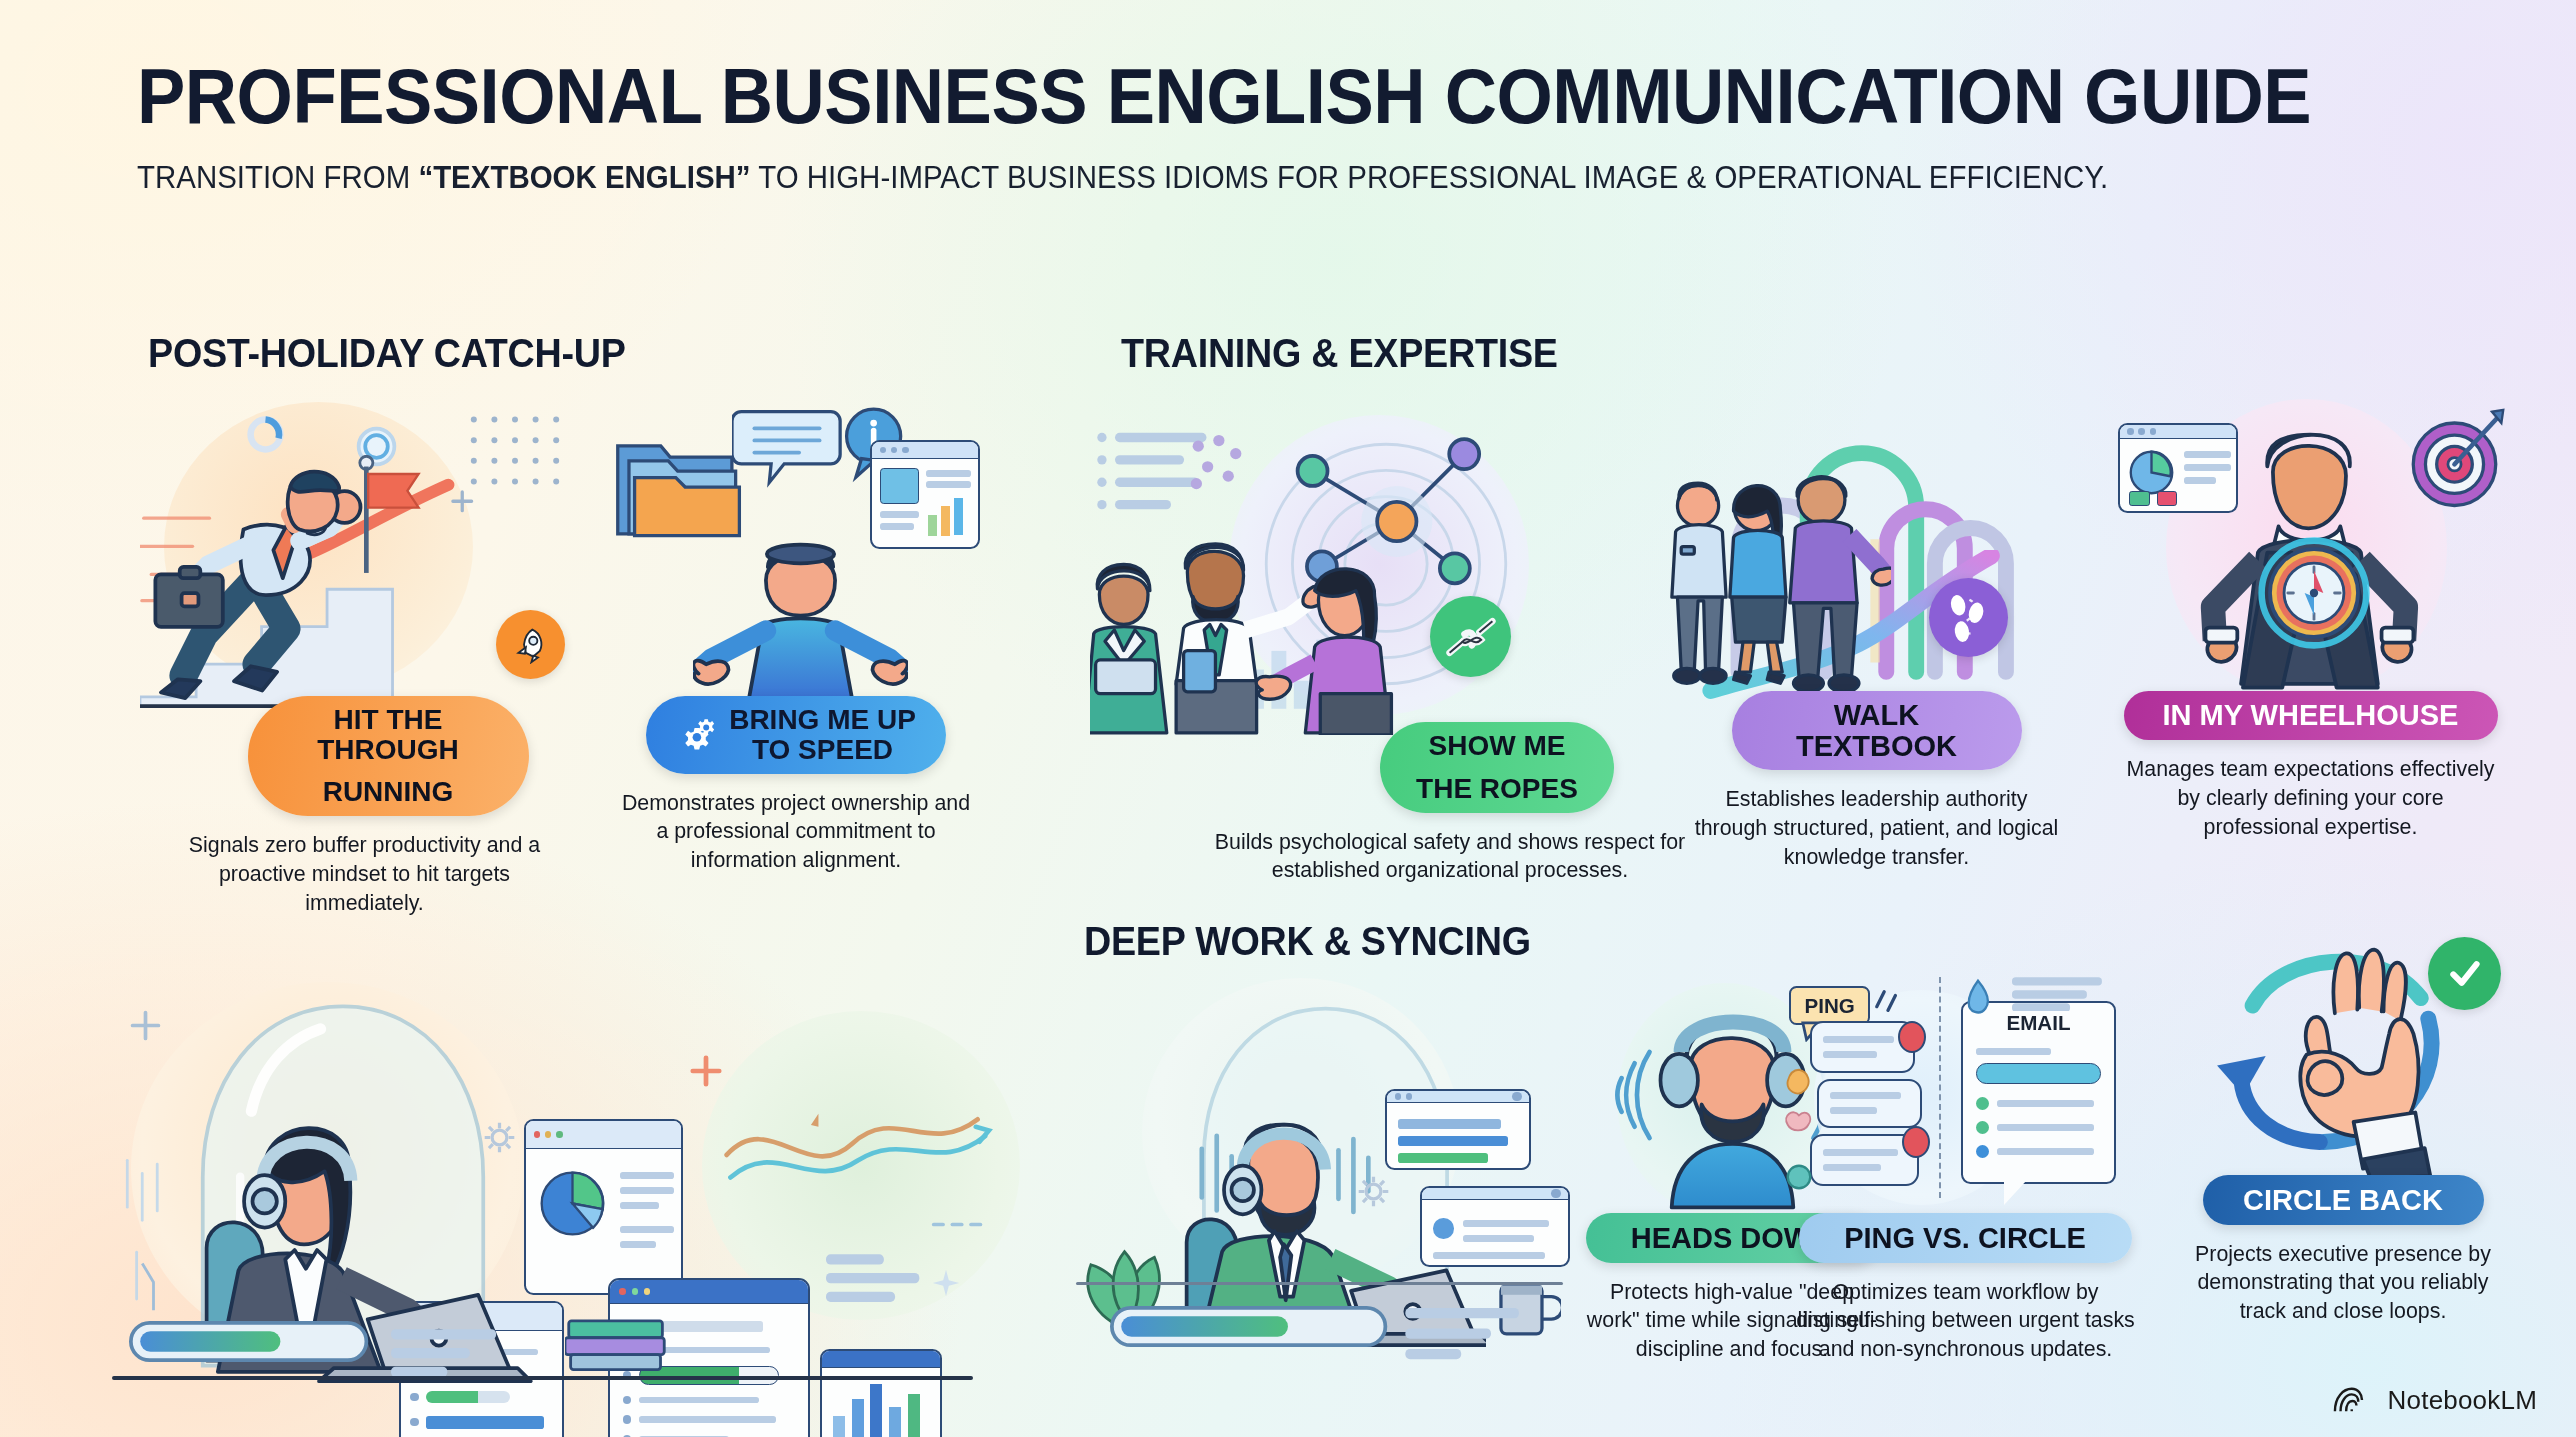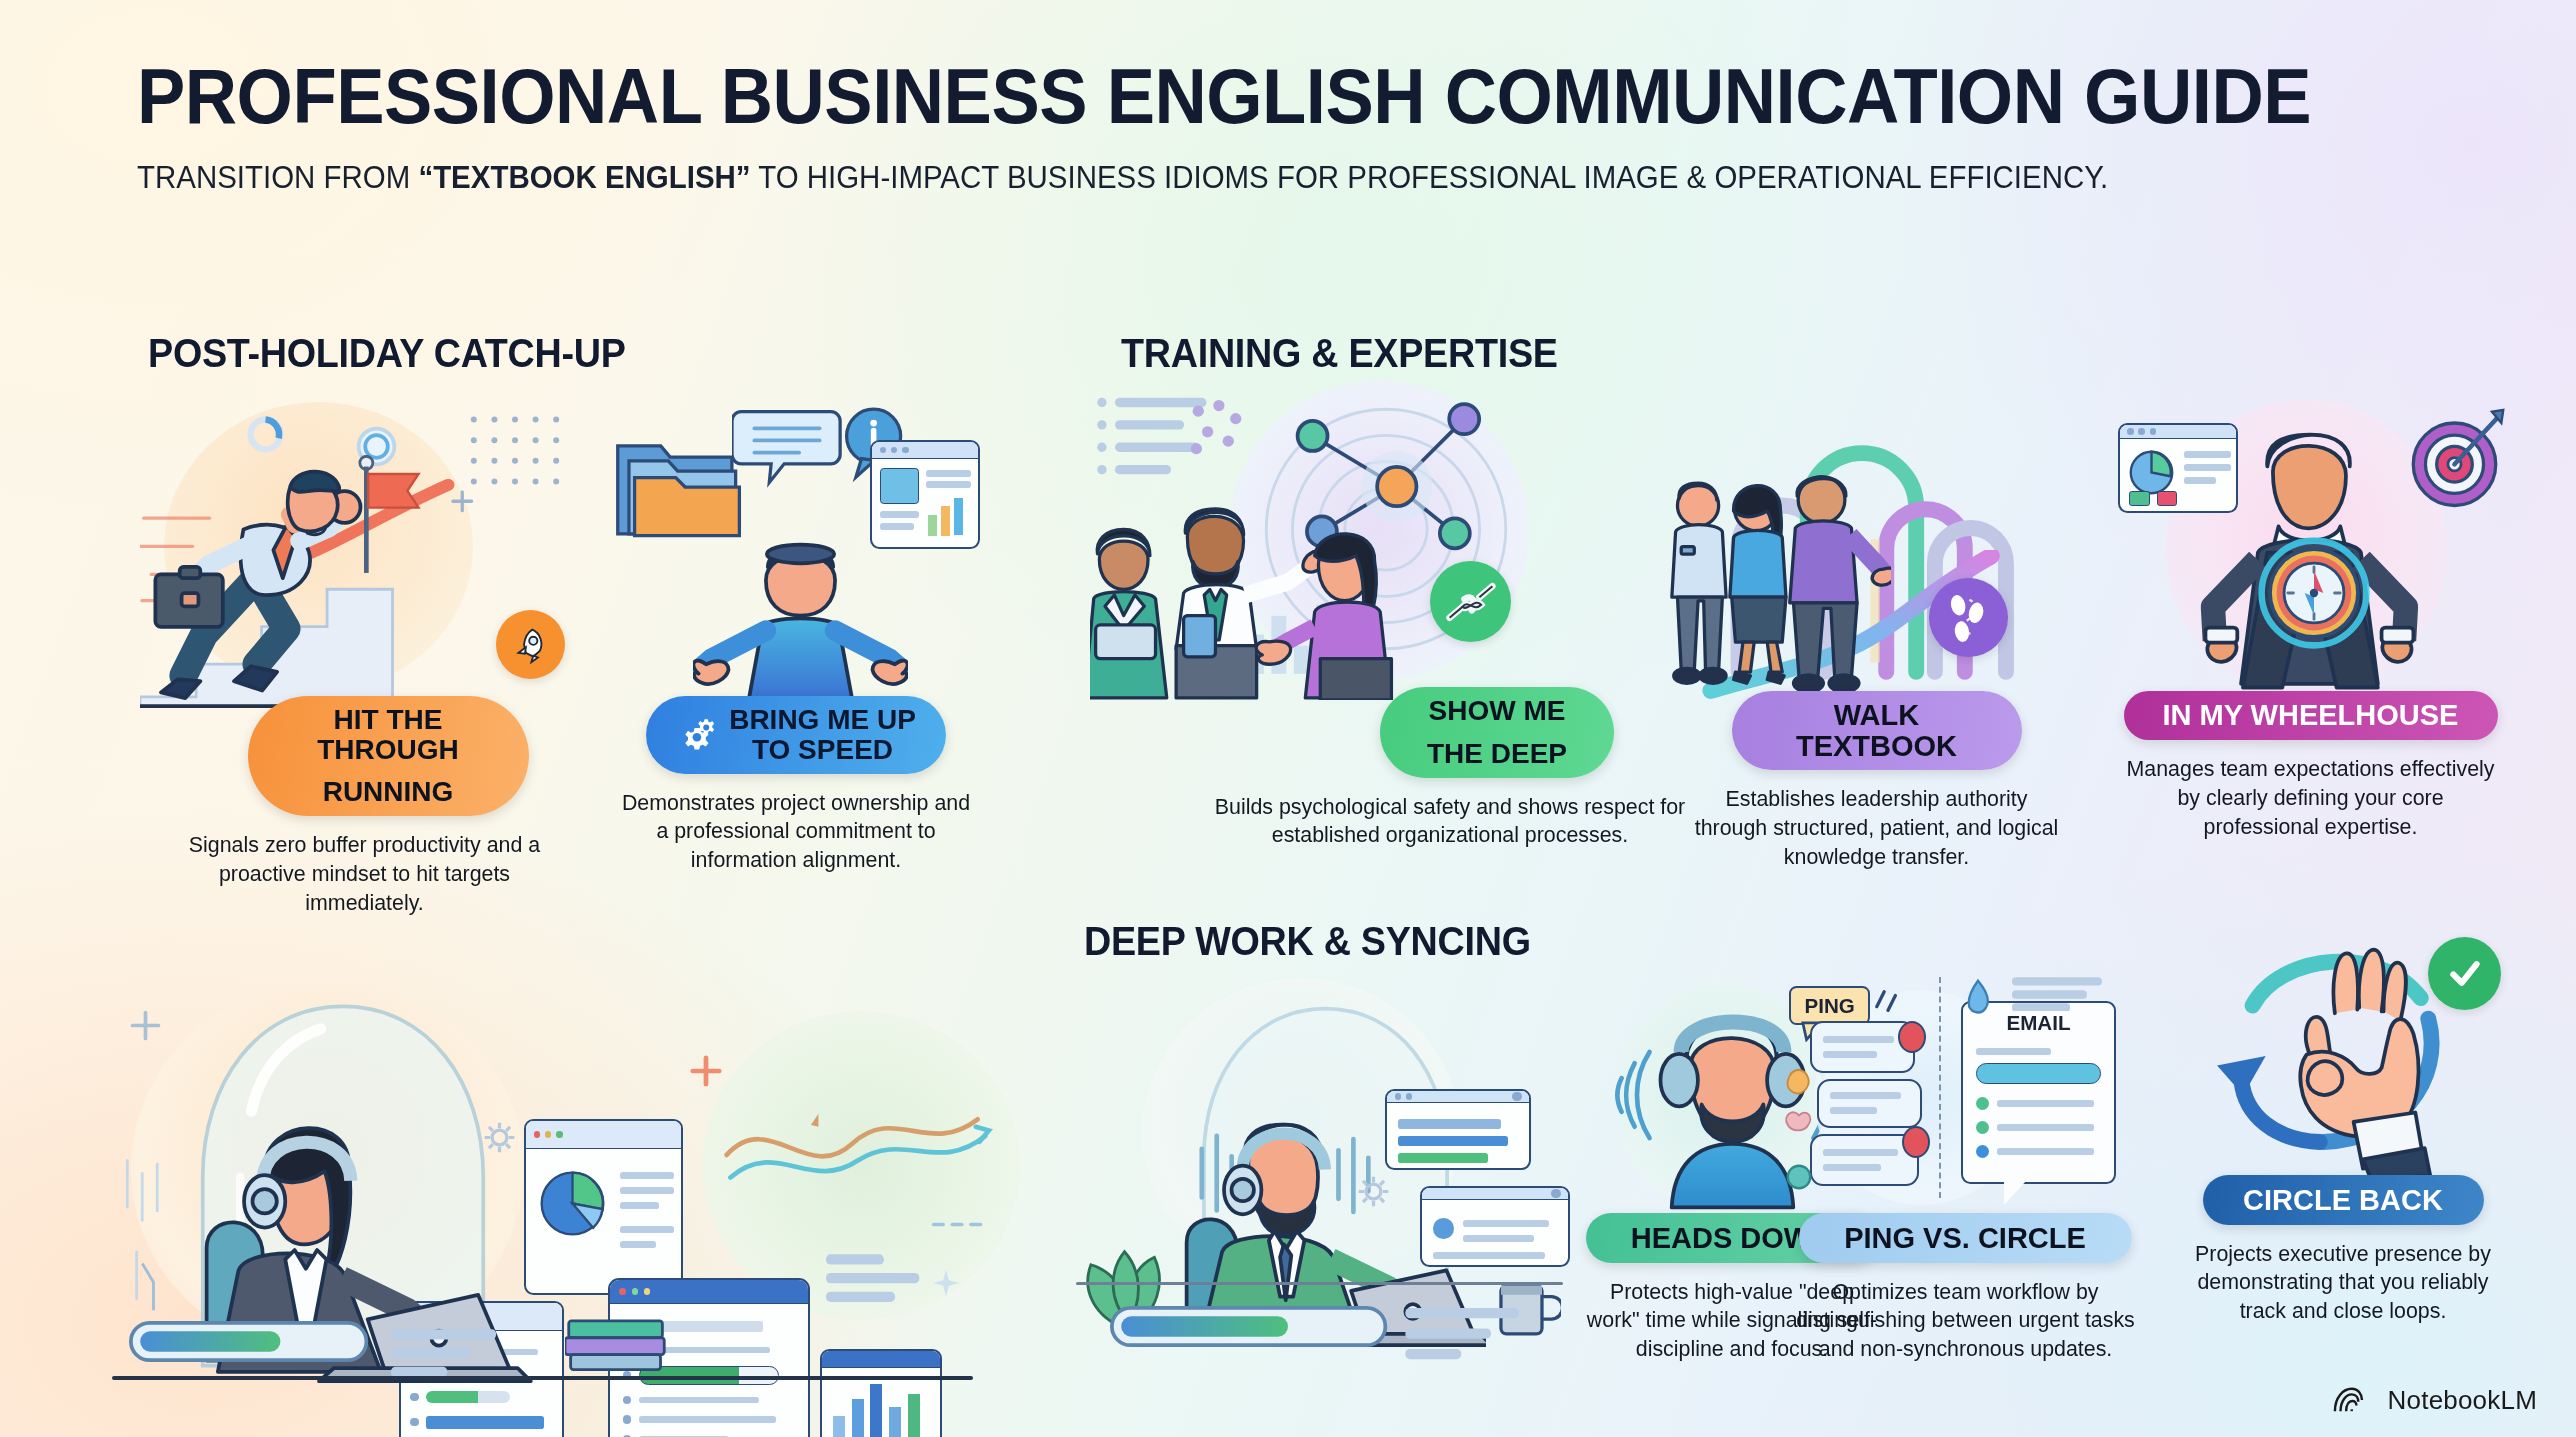--- a/index.html
+++ b/index.html
@@ -283,21 +283,21 @@
       </g>
     </svg>
     <div style="display:flex;flex-direction:column;">
       <span class="txt">BRING ME UP</span>
       <span class="txt">TO SPEED</span>
     </div>
   </div>
   <div class="desc" style="width:374px;">Demonstrates project ownership and a professional commitment to information alignment.</div>
 </div>
 
-<div class="card" id="c3" style="left:1090px; top:372px; width:580px;">
+<div class="card" id="c3" style="left:1090px; top:407px; width:580px;">
   <div class="art" style="height:328px;">
     <div class="blob" style="left:139px;top:7.5px;width:300px;height:300px;background:radial-gradient(circle at 50% 50%,#e7dff6,#eef1fb 65%,rgba(238,241,251,0) 100%);"></div>
 
     <svg style="position:absolute;left:165px;top:26px;" width="262" height="262" viewBox="0 0 280 280">
       <g fill="none" stroke="#c8d7ea" stroke-width="3">
         <circle cx="140" cy="140" r="128"></circle>
           <circle cx="140" cy="140" r="100"></circle>
         <circle cx="140" cy="140" r="72"></circle>
           <circle cx="140" cy="140" r="44"></circle>
       </g>
@@ -391,21 +391,21 @@
       </g>
       <g fill="none" stroke="#2b3442" stroke-width="2.2">
         <path d="M6 46 L20 34"></path>
           <path d="M52 12 L38 24"></path>
         <path d="M20 34 C26 26 32 40 40 32 C34 24 24 40 20 34 Z"></path>
       </g>
     </svg>
   </div>
   <div class="pill p-green" style="width:234px;font-size:28px;margin-left:234px;margin-top:-13px;flex-direction:column;">
     <span class="txt">SHOW ME</span>
-    <span class="txt">THE DEEP</span>
+    <span class="txt">THE ROPES</span>
   </div>
   <div class="desc" style="width:524px;margin-left:140px;">Builds psychological safety and shows respect for established organizational processes.</div>
 </div>
 
 <div class="card" id="c4" style="left:1666px; top:393px; width:421px;">
   <div class="art" style="height:309px;">
 
     <svg style="position:absolute;left:37px;top:15px;" width="374" height="281" viewBox="0 0 400 300">
       <g fill="none" stroke-width="17" stroke-linecap="round">
         <path d="M38 282 V150 A46 46 0 0 1 130 150 V282" stroke="#c7cbe8"></path>

